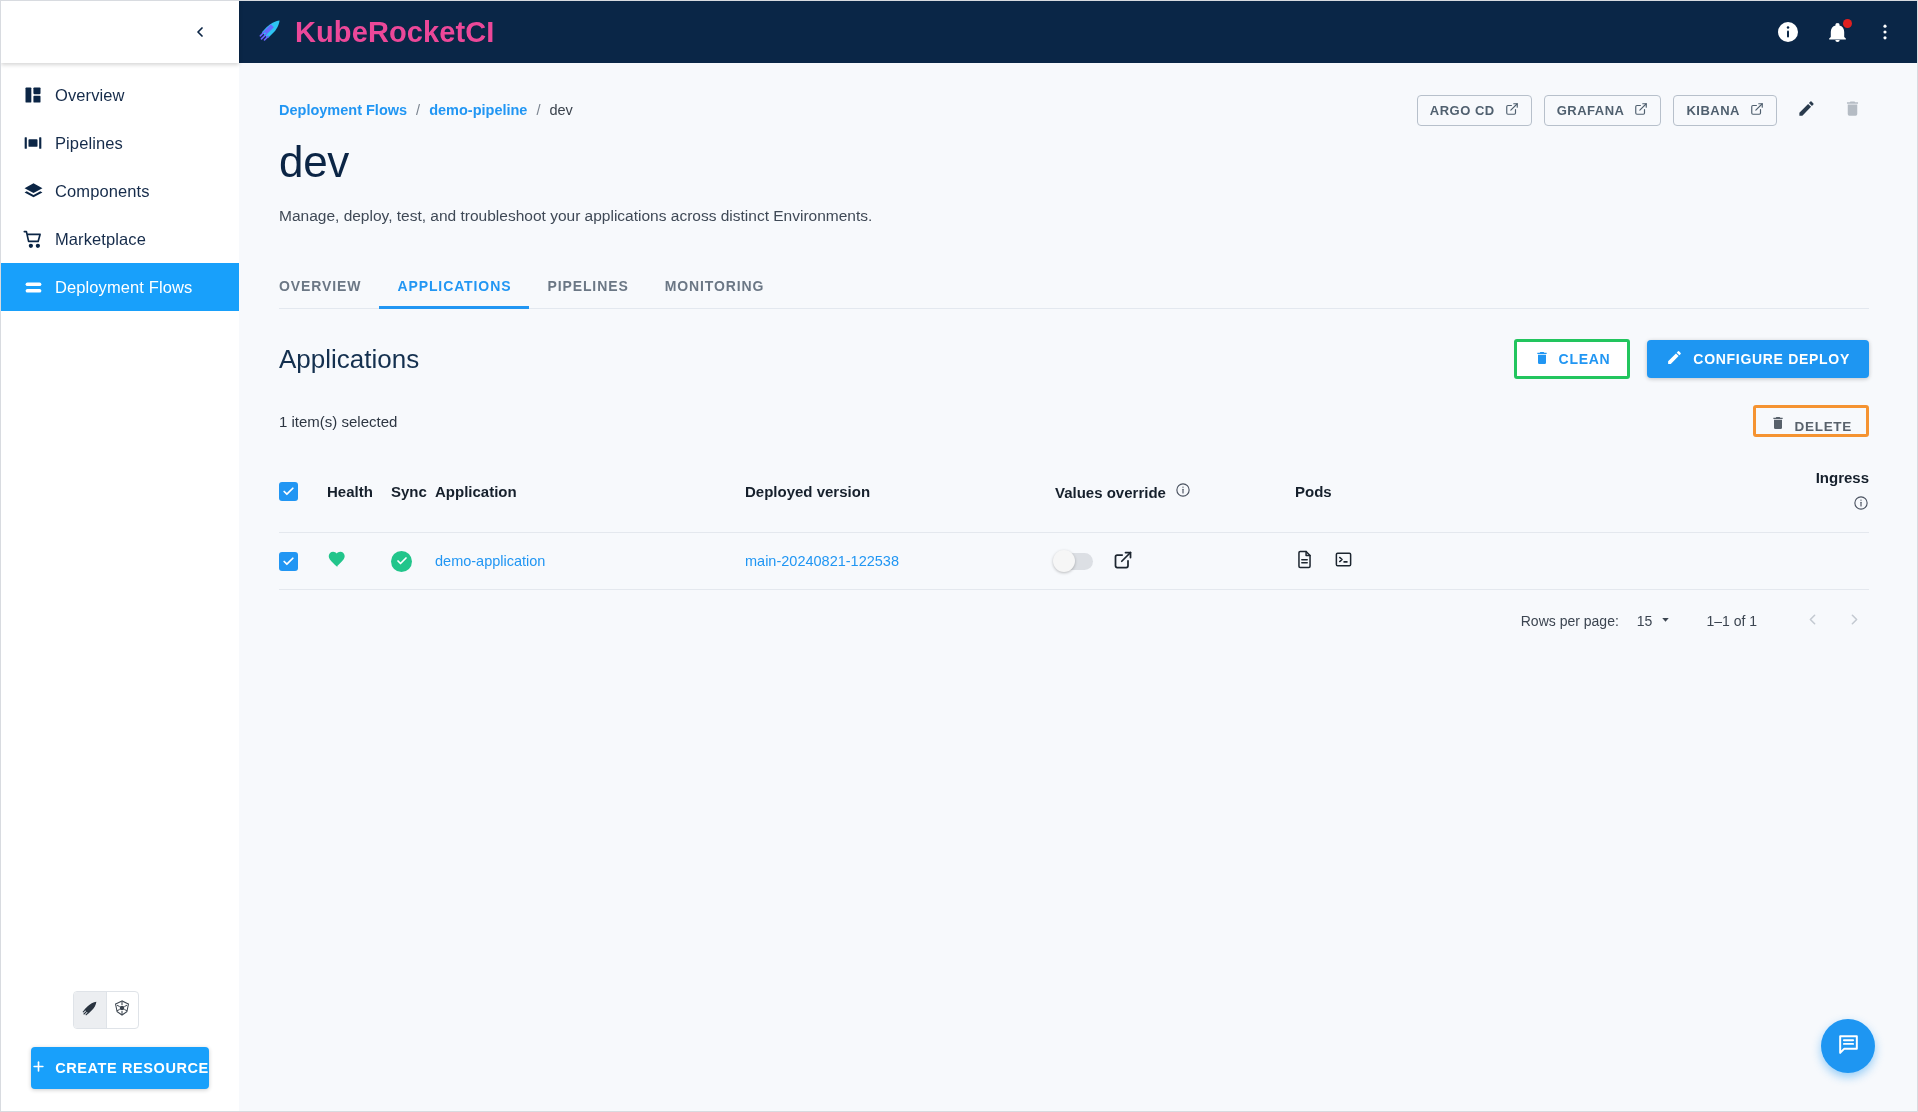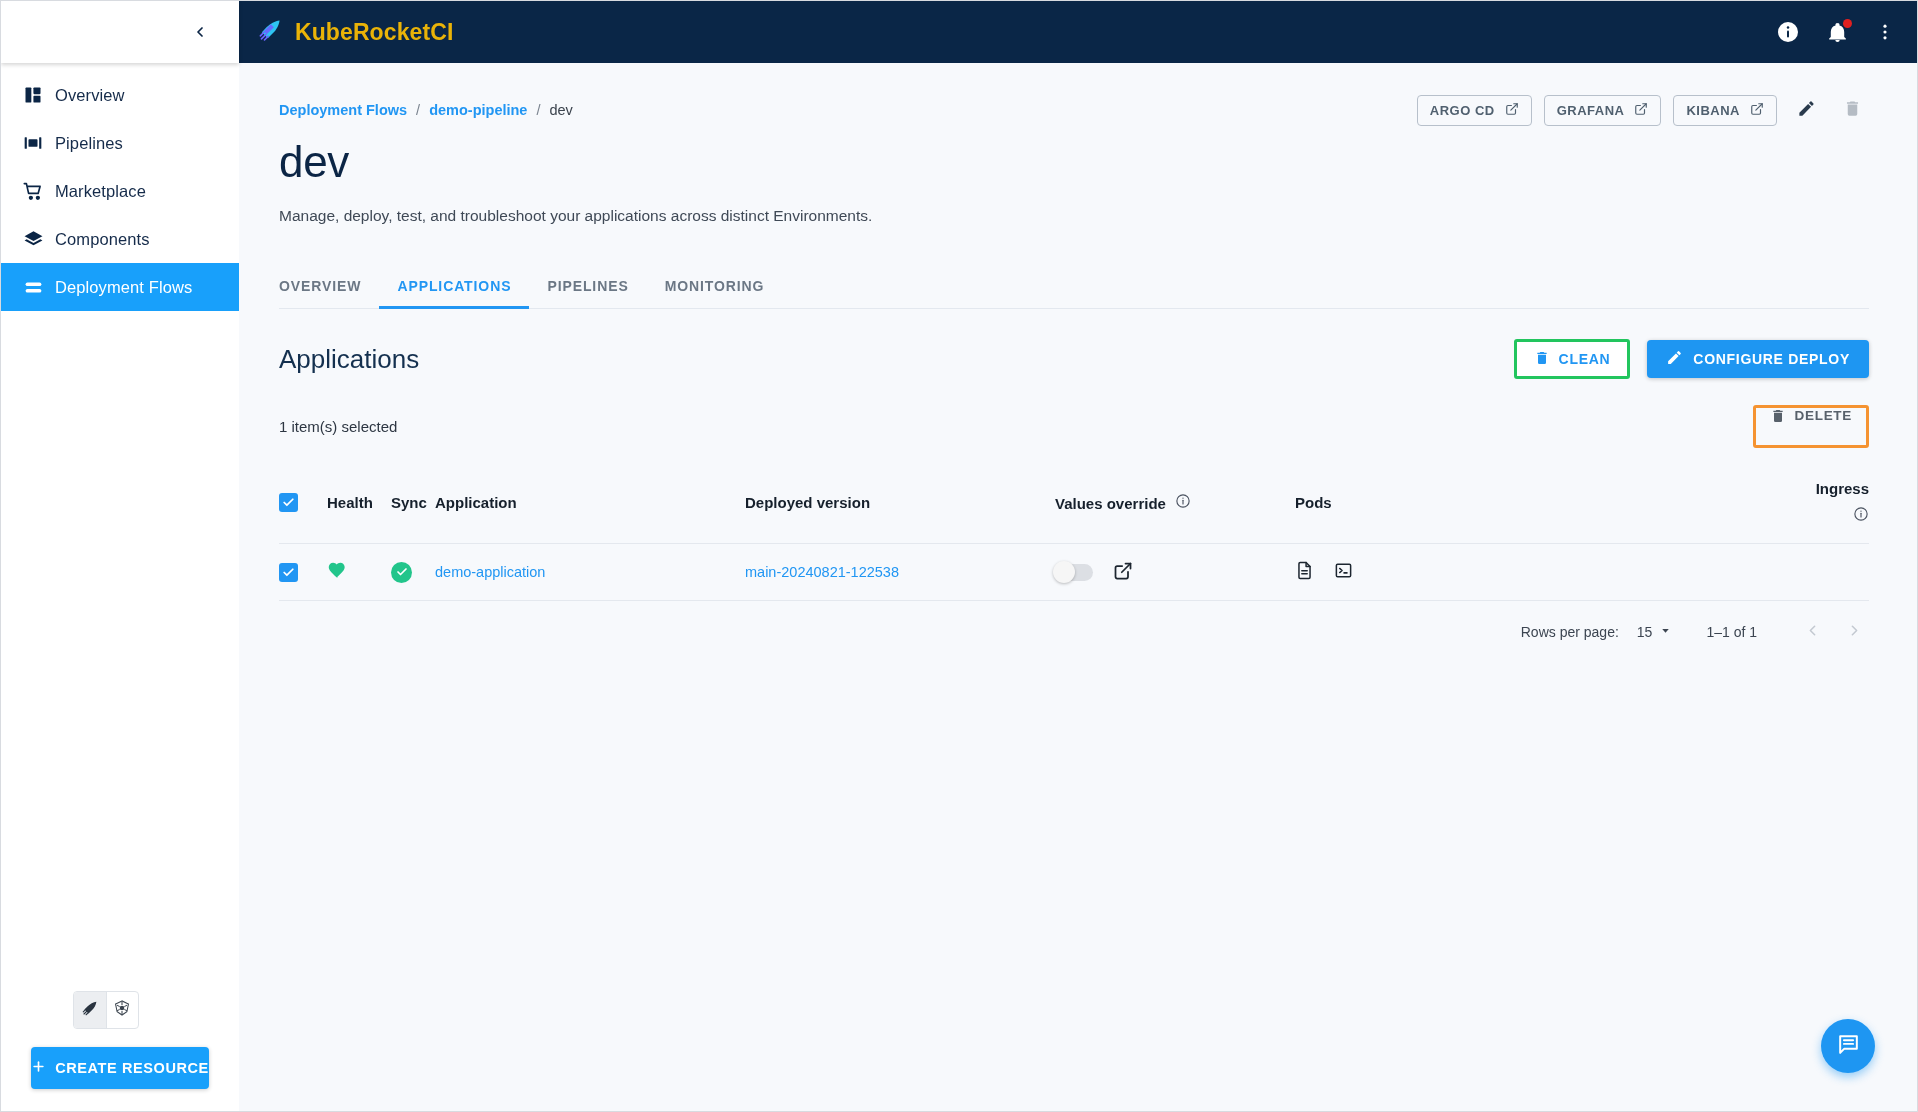--- a/index.html
+++ b/index.html
@@ -91,21 +91,21 @@
   .topbar {
     position: absolute; left: 238px; top: 0; right: 0;
     height: 62px;
     background: #0a2647;
     display: flex; align-items: center;
     padding: 0 22px 0 18px;
     z-index: 4;
   }
   .brand { display: flex; align-items: center; gap: 12px; }
   .brand-name {
-    color: #eab308; font-size: 23px; font-weight: 700; letter-spacing: 0.1px;
+    color: #ec4899; font-size: 29px; font-weight: 700; letter-spacing: 0.1px;
   }
   .topbar-spacer { flex: 1 1 auto; }
   .topbar-icons { display: flex; align-items: center; gap: 26px; }
   .tb-ico { color: #fff; cursor: pointer; display: flex; align-items: center; position: relative; }
   .bell-dot {
     position: absolute; right: -3px; top: -2px;
     width: 9px; height: 9px; border-radius: 50%;
     background: #e02020;
   }
 
@@ -193,23 +193,23 @@
     box-shadow: 0 1px 4px rgba(0,0,0,0.22);
   }
 
   .sel-row { display: flex; align-items: center; margin-top: 26px; }
   .sel-text { font-size: 15px; color: #2d3642; }
   .sel-spacer { flex: 1 1 auto; }
   .delete-wrap {
     border: 3px solid #f59331; border-radius: 3px; display: inline-flex;
   }
   .delete-btn {
-    height: 37px; padding: 0 14px;
+    height: 26px; padding: 0 14px;
     background: transparent; border: none;
-    display: flex; align-items: flex-start; gap: 9px;
+    display: flex; align-items: flex-end; gap: 9px;
     color: #58616b; font-size: 13.5px; font-weight: 600; letter-spacing: 0.7px;
     font-family: "Liberation Sans", sans-serif; cursor: pointer;
   }
 
   
   table.apps-table { width: 100%; border-collapse: collapse; margin-top: 18px; }
   table.apps-table th {
     font-size: 15px; font-weight: 700; color: #16202c;
     padding: 14px 0 18px 0;
     border-bottom: 1px solid #e4e8ee;
@@ -319,37 +319,37 @@
               <rect x="2" y="5" width="2.6" height="14" rx="0.6"></rect>
               <rect x="19.4" y="5" width="2.6" height="14" rx="0.6"></rect>
               <rect x="6.6" y="7.5" width="10.8" height="9" rx="1"></rect>
             </svg>
         </span>
         <span class="nav-label">Pipelines</span>
       </div>
 
       <div class="nav-item">
         <span class="nav-ico">
+          <svg width="21" height="21" viewBox="0 0 24 24" fill="currentColor">
+              <path d="M12 2.6 1.8 8.2 12 13.8l10.2-5.6L12 2.6z"></path>
+              <path d="M1.8 13.1 12 18.7l10.2-5.6-2.4-1.3L12 16.1 4.2 11.8l-2.4 1.3z"></path>
+            </svg>
+        </span>
+        <span class="nav-label">Components</span>
+      </div>
+
+      <div class="nav-item">
+        <span class="nav-ico">
           <svg width="21" height="21" viewBox="0 0 24 24" fill="none" stroke="currentColor" stroke-width="1.9" stroke-linecap="round" stroke-linejoin="round">
               <path d="M1.5 3h2.4l2.5 11.2h10.9l2.2-8H5.2"></path>
               <circle cx="9" cy="19.2" r="1.5" fill="currentColor"></circle>
               <circle cx="17" cy="19.2" r="1.5" fill="currentColor"></circle>
             </svg>
         </span>
         <span class="nav-label">Marketplace</span>
-      </div>
-
-      <div class="nav-item">
-        <span class="nav-ico">
-          <svg width="21" height="21" viewBox="0 0 24 24" fill="currentColor">
-              <path d="M12 2.6 1.8 8.2 12 13.8l10.2-5.6L12 2.6z"></path>
-              <path d="M1.8 13.1 12 18.7l10.2-5.6-2.4-1.3L12 16.1 4.2 11.8l-2.4 1.3z"></path>
-            </svg>
-        </span>
-        <span class="nav-label">Components</span>
       </div>
 
       <div class="nav-item active">
         <span class="nav-ico">
           <svg width="21" height="21" viewBox="0 0 24 24" fill="currentColor">
               <rect x="3" y="6.2" width="18" height="4.2" rx="2.1"></rect>
               <rect x="3" y="13.6" width="18" height="4.2" rx="2.1"></rect>
             </svg>
         </span>
         <span class="nav-label">Deployment Flows</span>

